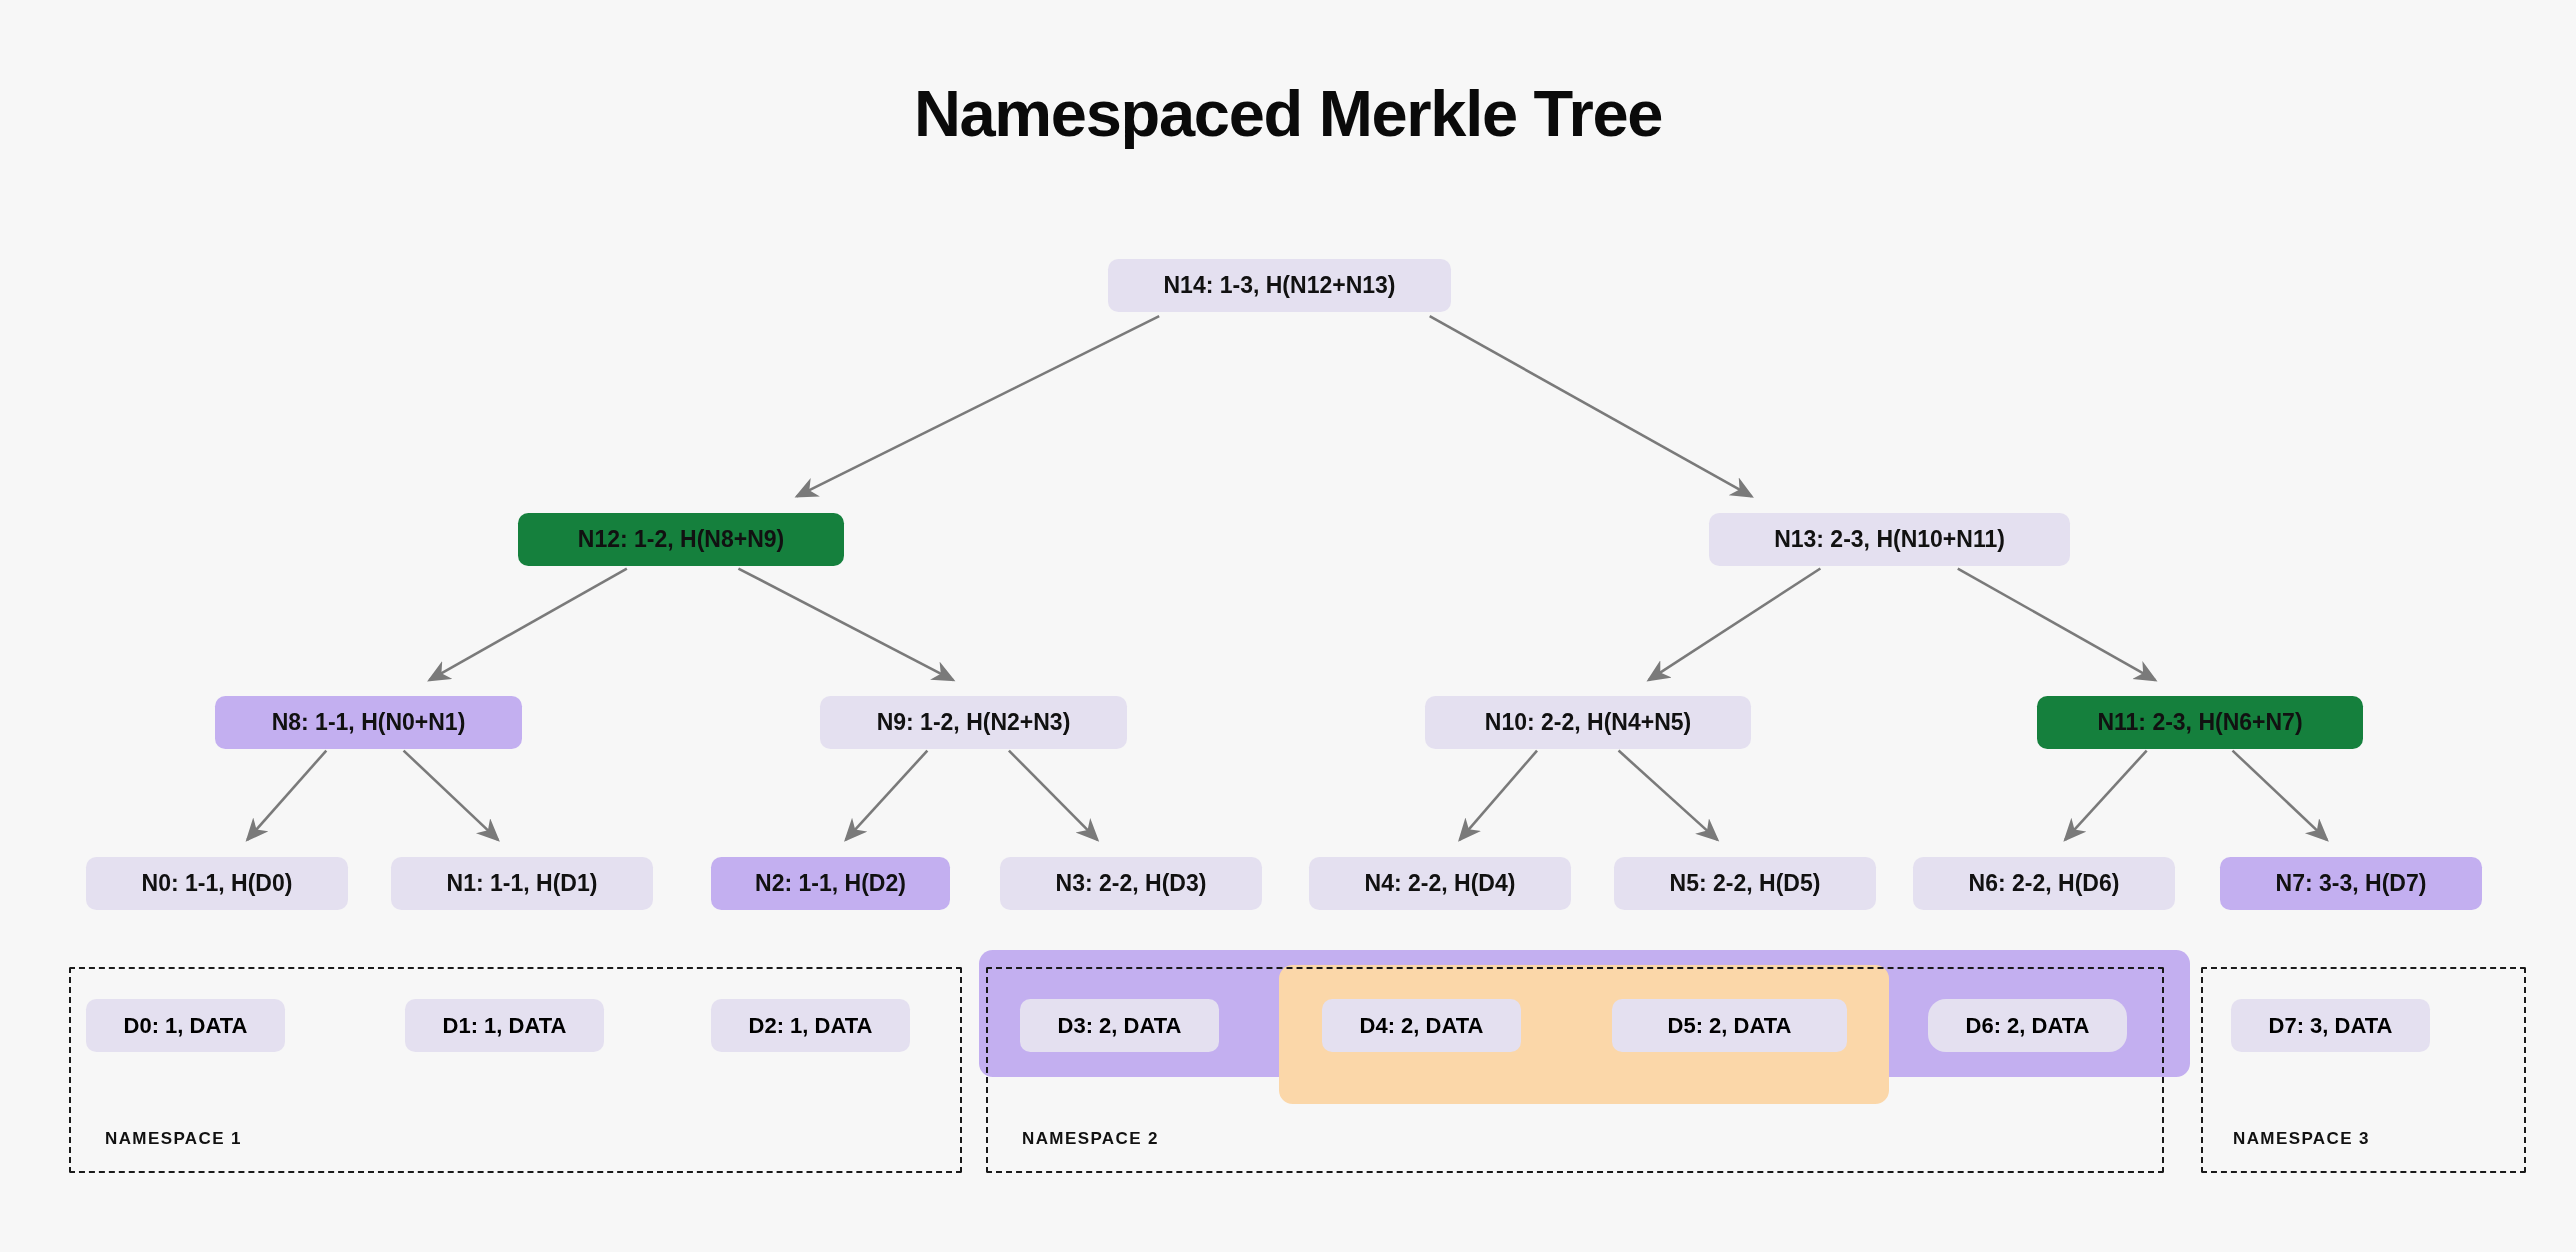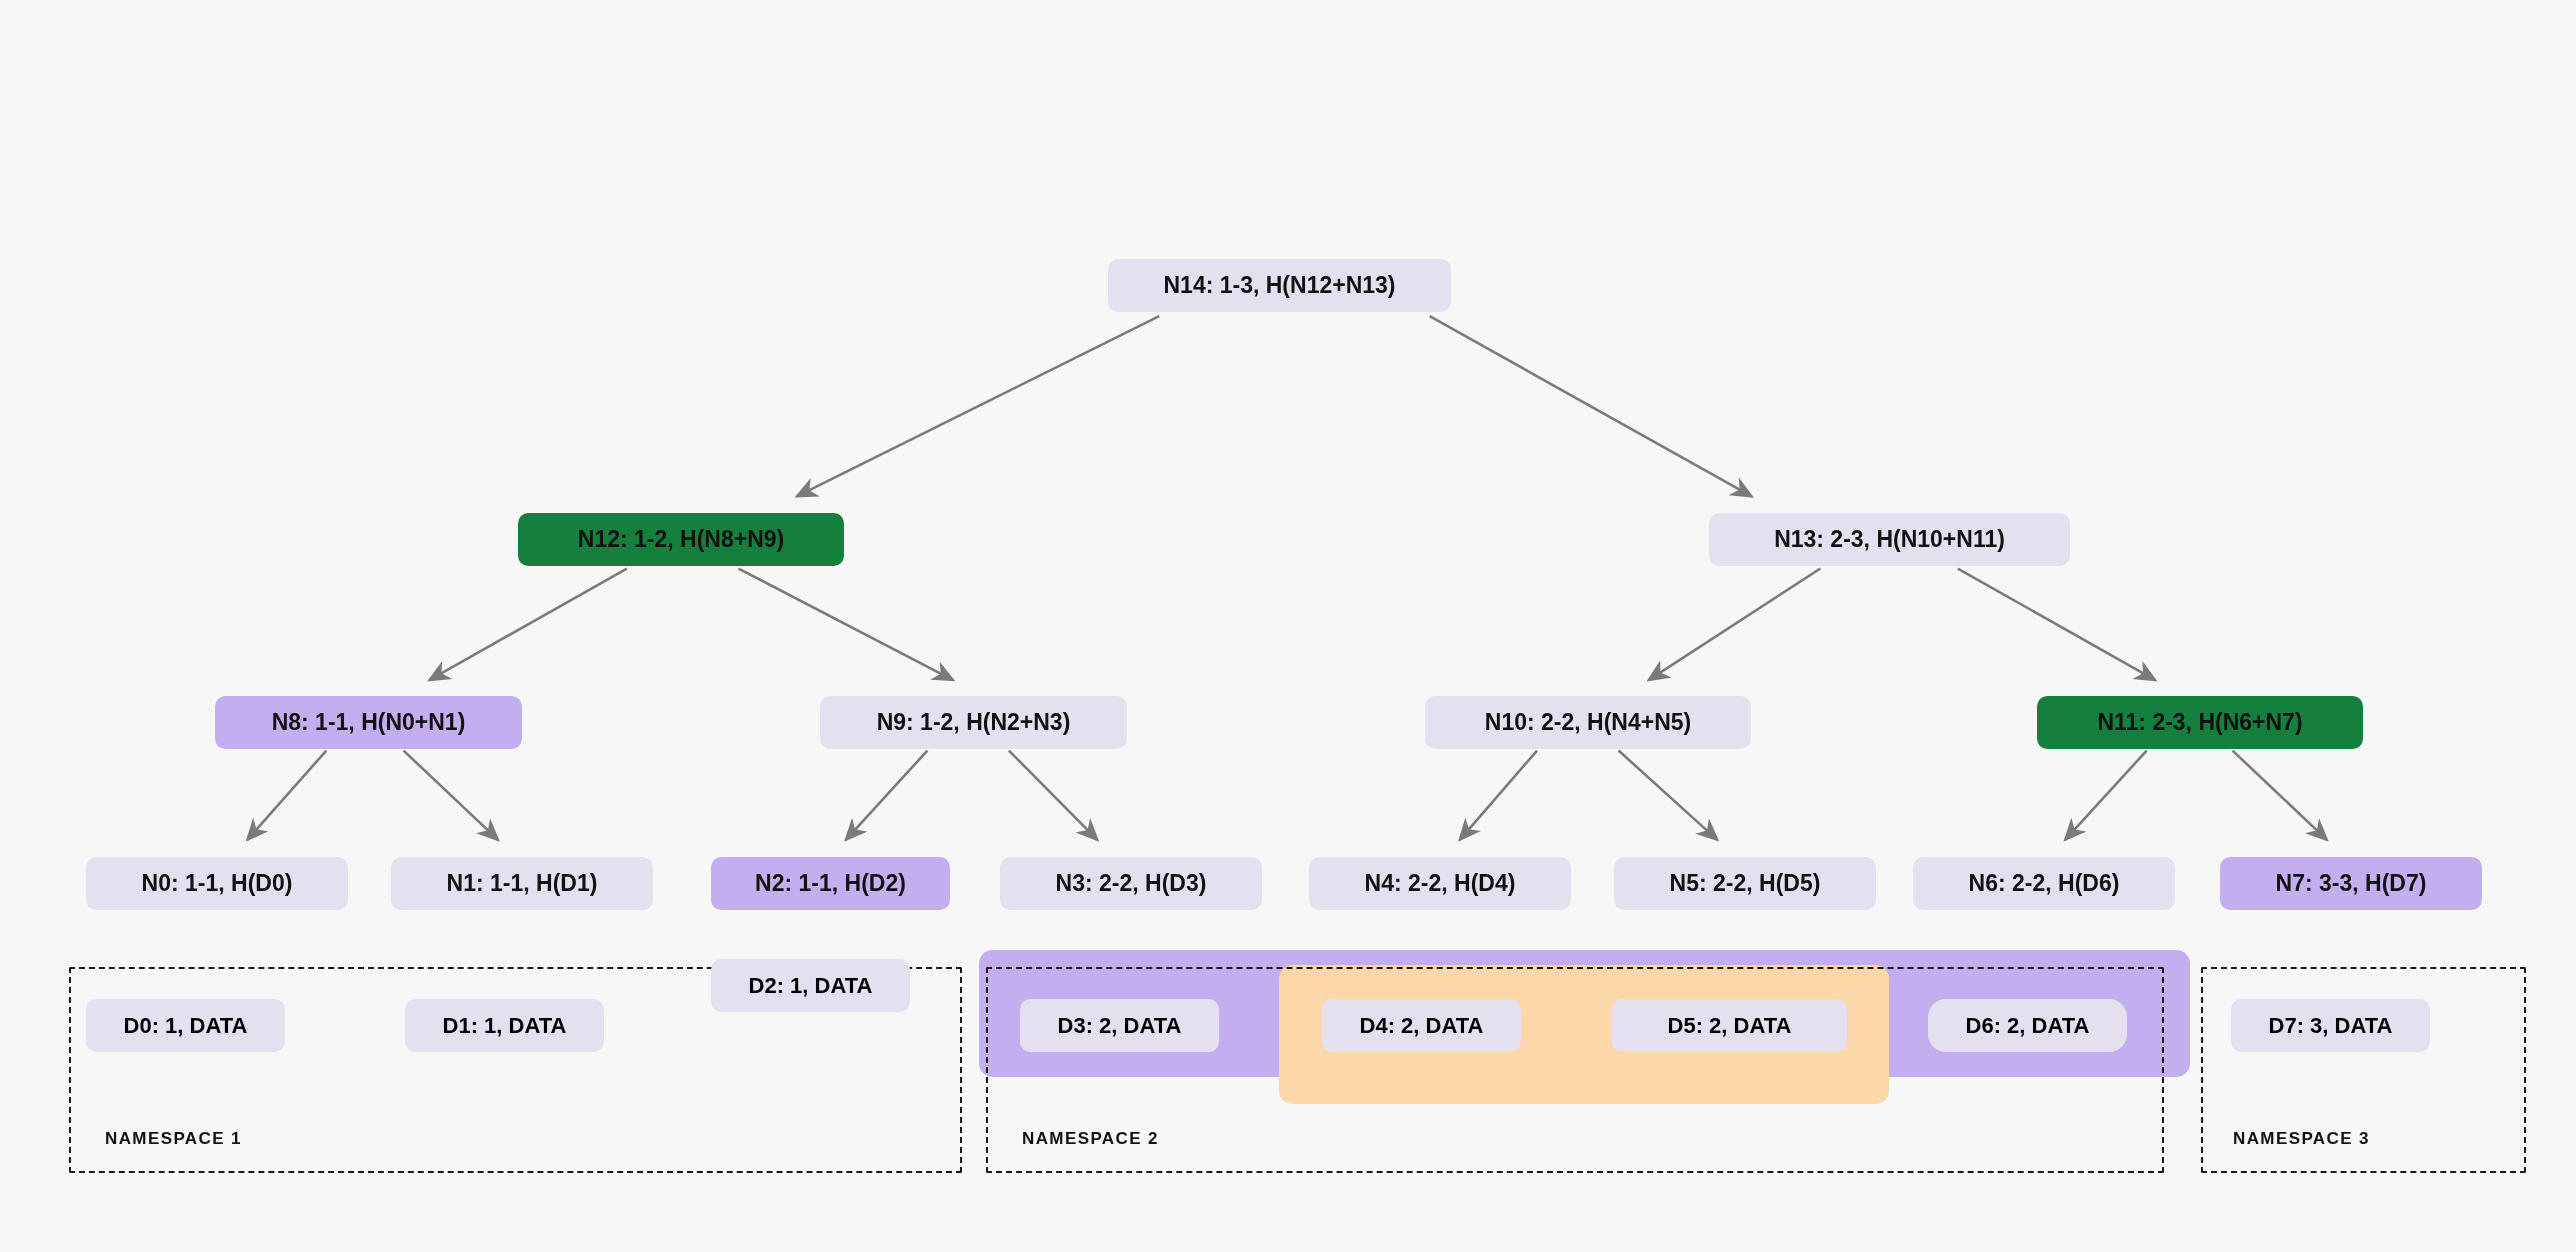--- a/index.html
+++ b/index.html
@@ -64,20 +64,21 @@
     font-size:22px;font-weight:bold;color:#000000;
     white-space:nowrap;
     box-sizing:border-box;
   }
 </style>
 </head>
 <body>
 
 <div id="stage">
 
+  <div id="title">Namespaced Merkle Tree</div>
 
   <svg id="arrows" viewBox="0 0 3000 1459">
     <defs>
       <marker id="ah" markerWidth="10" markerHeight="10" refX="8" refY="4" orient="auto" markerUnits="strokeWidth">
         <path d="M0,0 L9,4 L0,8 L2.6,4 z" fill="#7a7a7a"></path>
       </marker>
     </defs>
     <g id="edge-group">
         <line x1="1350" y1="368" x2="928" y2="578" stroke="#7a7a7a" stroke-width="3" marker-end="url(#ah)"></line>
         <line x1="1665" y1="368" x2="2040" y2="578" stroke="#7a7a7a" stroke-width="3" marker-end="url(#ah)"></line>
@@ -122,21 +123,21 @@
       <div class="ns-box" style="left: 69px; top: 967px; width: 893px; height: 206px;"></div>
       <div class="ns-label" style="left: 105px; top: 1129px;">NAMESPACE 1</div>
       <div class="ns-box" style="left: 986px; top: 967px; width: 1178px; height: 206px;"></div>
       <div class="ns-label" style="left: 1022px; top: 1129px;">NAMESPACE 2</div>
       <div class="ns-box" style="left: 2201px; top: 967px; width: 325px; height: 206px;"></div>
       <div class="ns-label" style="left: 2233px; top: 1129px;">NAMESPACE 3</div>
     </div>
   <div id="data-layer">
       <div class="data-box" style="left: 86px; top: 999px; width: 199px;">D0: 1, DATA</div>
       <div class="data-box" style="left: 405px; top: 999px; width: 199px;">D1: 1, DATA</div>
-      <div class="data-box" style="left: 711px; top: 959px; width: 199px;">D2: 1, DATA</div>
+      <div class="data-box" style="left: 711px; top: 999px; width: 199px;">D2: 1, DATA</div>
       <div class="data-box" style="left: 1020px; top: 999px; width: 199px;">D3: 2, DATA</div>
       <div class="data-box" style="left: 1322px; top: 999px; width: 199px;">D4: 2, DATA</div>
       <div class="data-box" style="left: 1612px; top: 999px; width: 235px;">D5: 2, DATA</div>
       <div class="data-box" style="left: 1928px; top: 999px; width: 199px; border-radius: 18px;">D6: 2, DATA</div>
       <div class="data-box" style="left: 2231px; top: 999px; width: 199px;">D7: 3, DATA</div>
     </div>
 
 </div>
 
 

